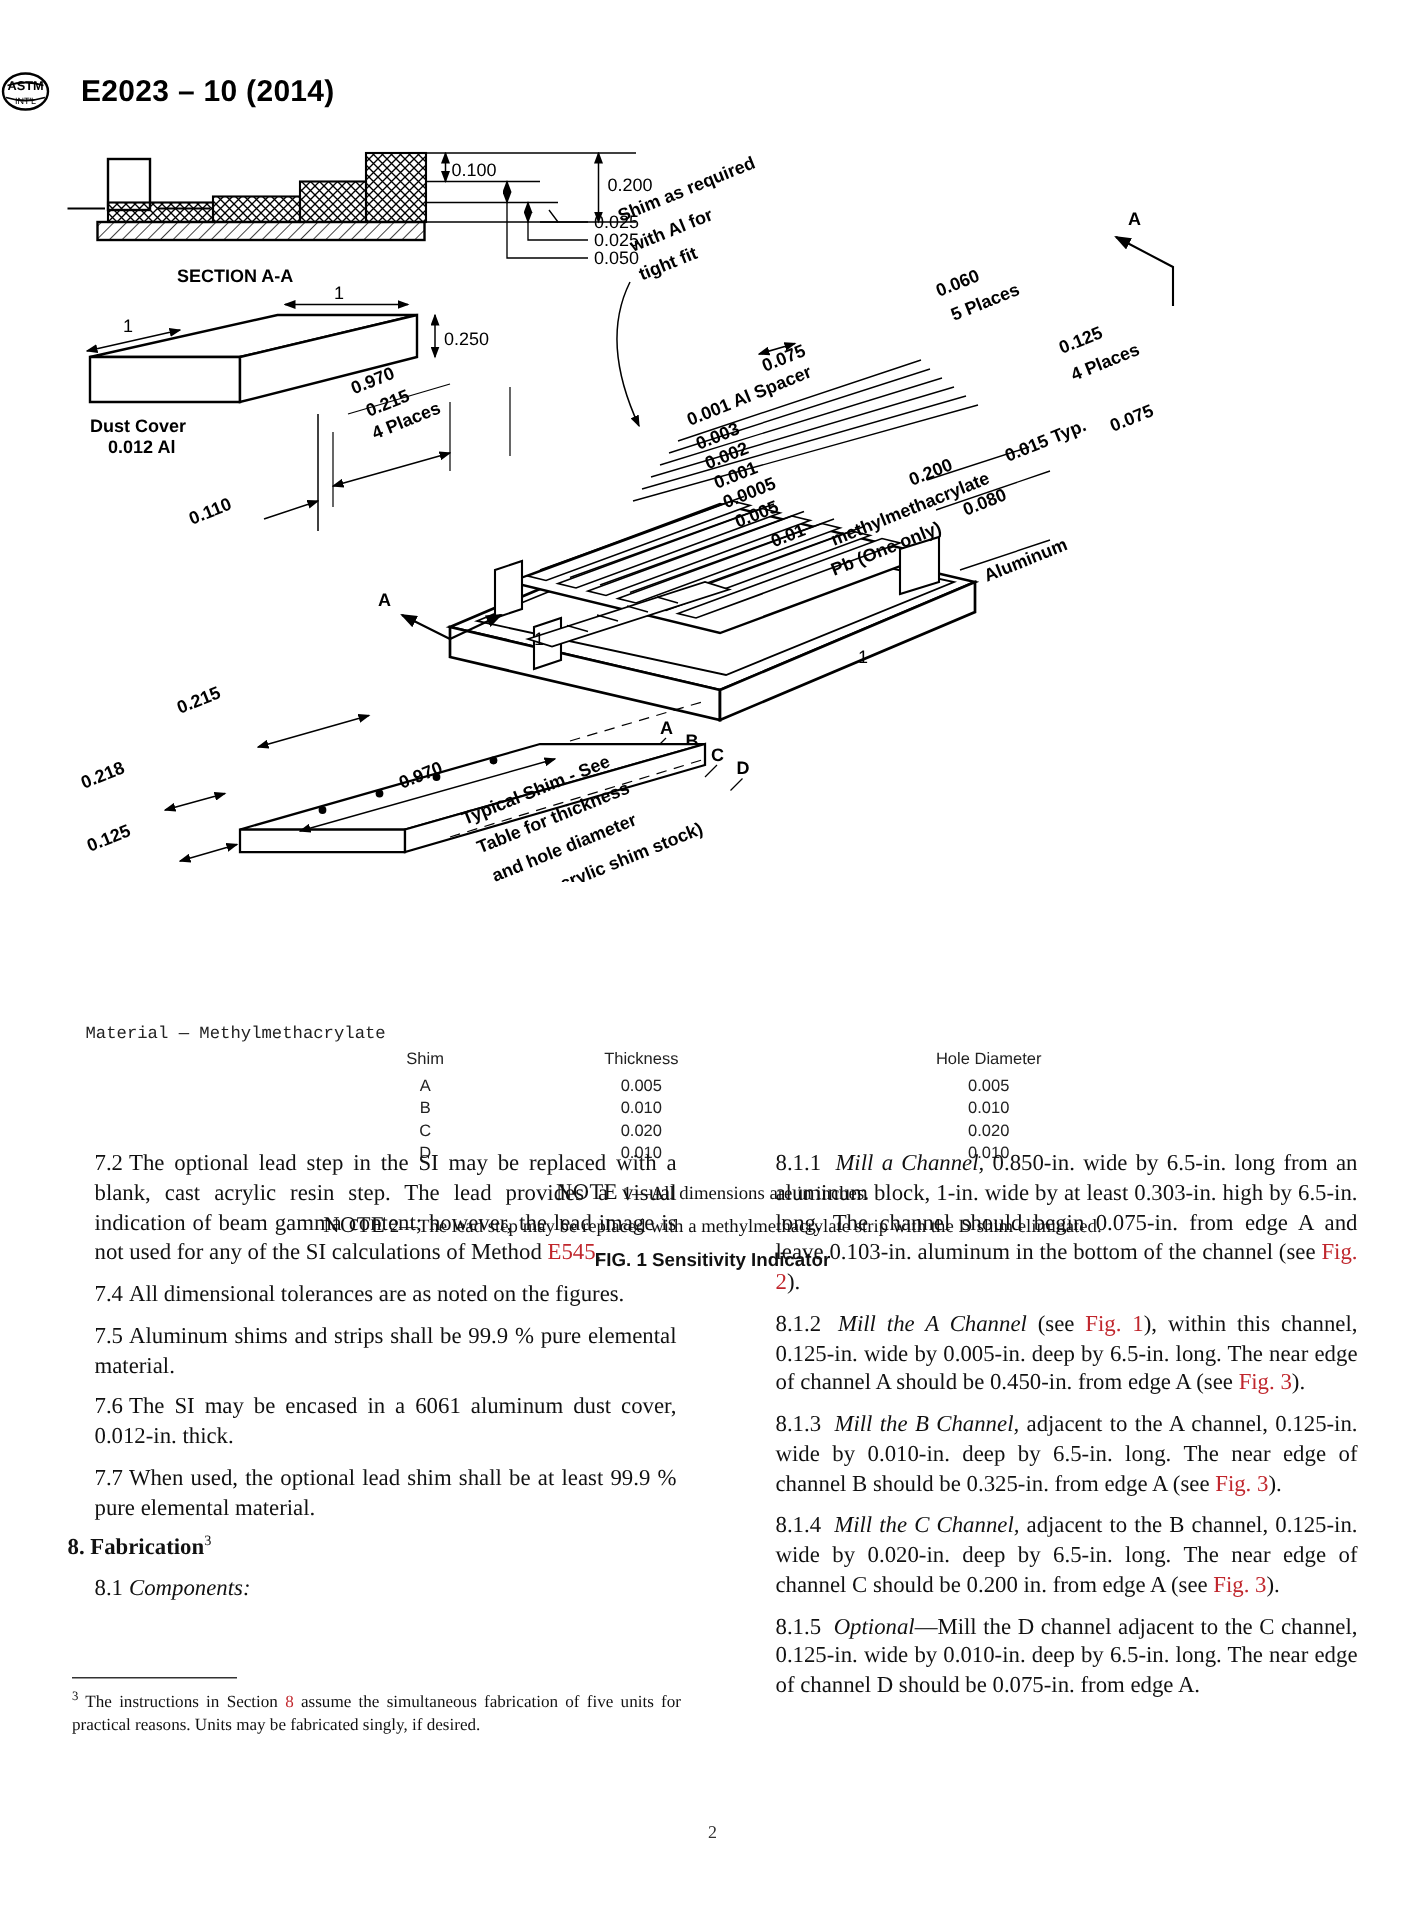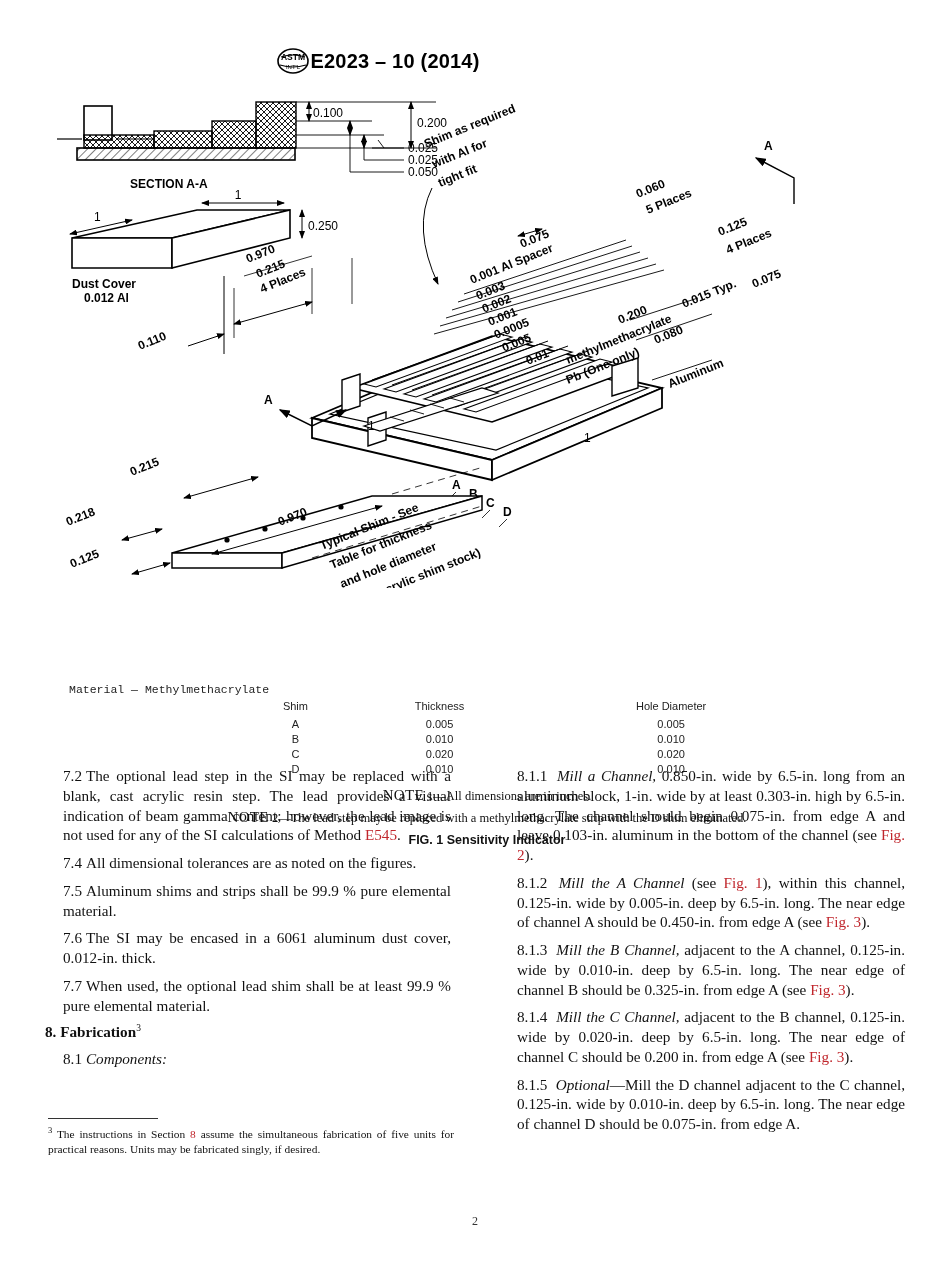--- a/index.html
+++ b/index.html
@@ -9,30 +9,30 @@
     font-family:"Liberation Serif", serif;
     color:#111111;
     position:relative;
     overflow:hidden;
   }
   .page { position:relative; width:950px; height:1272px; }
 
   
   .header {
     position:absolute; top:48px; left:0; width:756px;
-    display:flex; align-items:center; justify-content:center; gap:0;
+    display:flex; align-items:center; justify-content:flex-start; gap:20px;
   }
   .astm-logo { display:block; }
   .std-title {
     font-family:"Liberation Sans", sans-serif;
     font-weight:bold; font-size:20px; letter-spacing:0.2px; color:#000;
   }
 
   
-  .figure-wrap { position:absolute; top:88px; left:0; width:804px;margin-left:12px; }
+  .figure-wrap { position:absolute; top:88px; left:0; width:804px; }
   .drawing { display:block; margin:0 auto; }
 
   .material-line {
     position:absolute; top:595px; left:57px;
     font-family:Liberation Mono, monospace;
     font-size:11.5px; color:#222;
   }
 
   .shim-table {
     position:absolute; top:610px; left:235px; width:560px;

